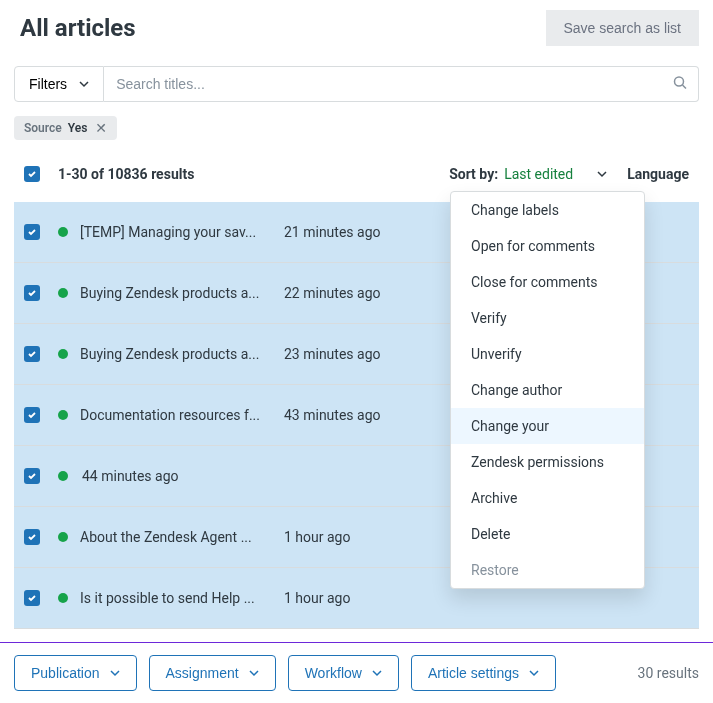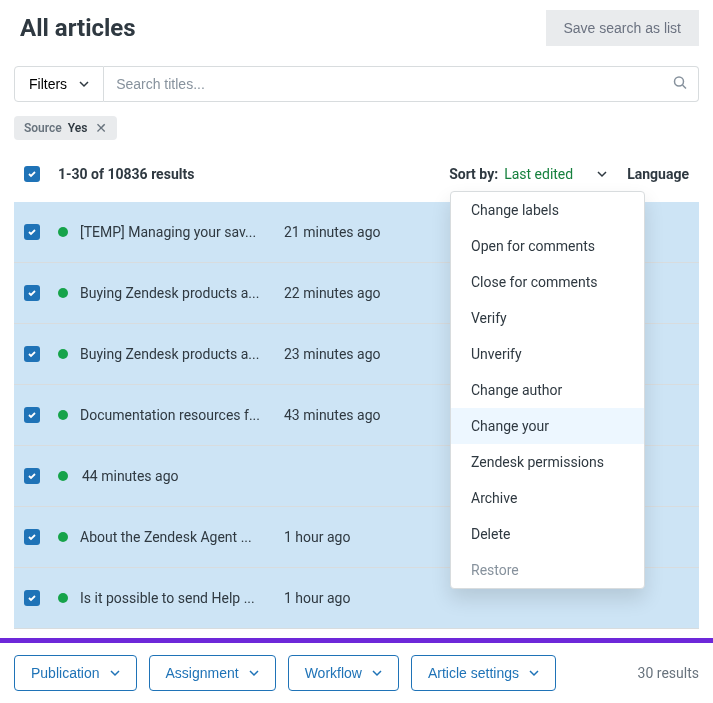--- a/index.html
+++ b/index.html
@@ -27,21 +27,21 @@
   .sort-val { color: #15803d; }
   .lang-label { font-weight: 700; margin-left: 20px; }
   .row { display: flex; align-items: center; padding: 22px 10px; border-bottom: 1px solid #d8dcde; background: #cde4f5; }
   .row .dot { width: 10px; height: 10px; border-radius: 50%; background: #16a34a; margin-left: 18px; flex-shrink: 0; }
   .row .title { margin-left: 12px; width: 190px; white-space: nowrap; overflow: hidden; text-overflow: ellipsis; color: #2f3941; }
   .row .time { margin-left: 14px; color: #2f3941; }
   .menu { position: absolute; top: 191px; left: 450px; width: 195px; background: #fff; border: 1px solid #d8dcde; border-radius: 4px; box-shadow: 0 10px 20px rgba(0,0,0,0.12); padding: 0 0; z-index: 10; }
   .menu-item { padding: 10px 20px; font-size: 14px; cursor: pointer; }
   .menu-item.highlight { background: #edf7ff; }
   .menu-item.disabled { color: #87929d; cursor: default; }
-  .footer { position: absolute; bottom: 0; left: 0; right: 0; background: #fff; border-top: 5px solid #6d28d9; padding: 12px 14px; display: flex; align-items: center; gap: 12px; }
+  .footer { position: absolute; bottom: 0; left: 0; right: 0; background: #fff; border-top: 1px solid #6d28d9; padding: 12px 14px; display: flex; align-items: center; gap: 12px; }
   .fbtn { border: 1px solid #1f73b7; color: #1f73b7; background: #fff; border-radius: 4px; padding: 9px 16px; font-size: 14px; display: flex; align-items: center; gap: 10px; cursor: pointer; }
   .fcount { margin-left: auto; color: #68737d; }
   .chev { display:inline-block; }
   .chev svg { width: 10px; height: 10px; }
 </style>
 </head>
 <body>
 
 <div class="page">
 

